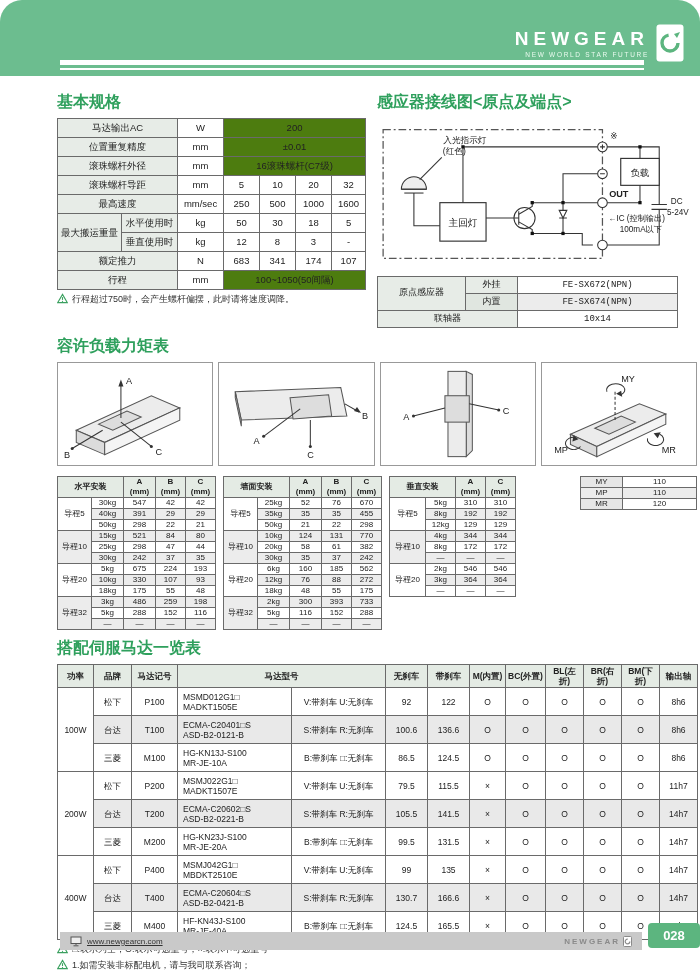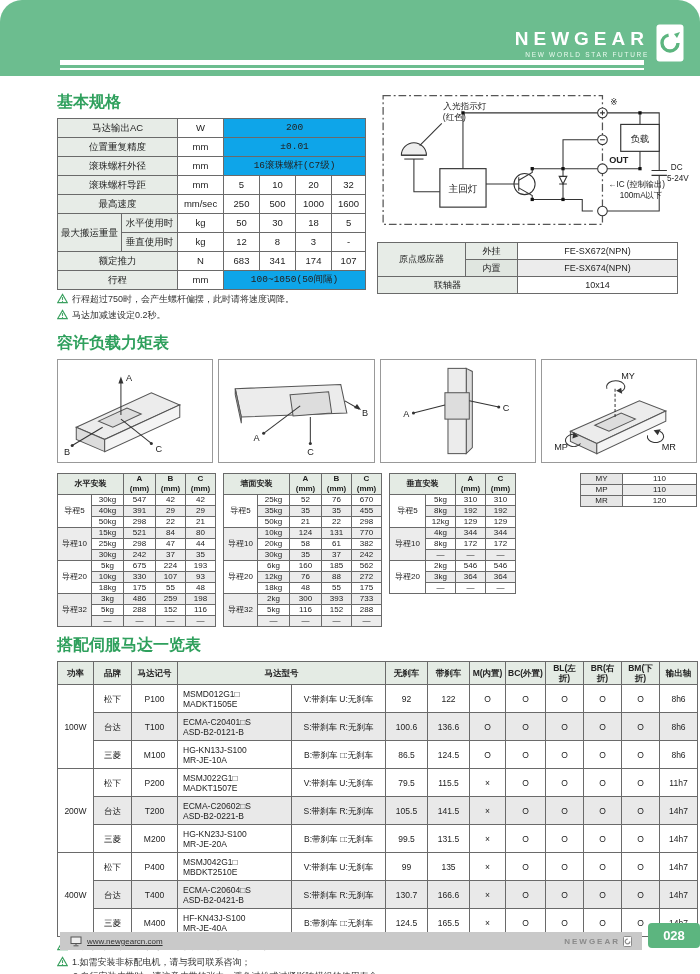--- a/index.html
+++ b/index.html
@@ -21,28 +21,28 @@
   .row-top{display:flex;gap:12px;}
   .col-left{width:308px;flex:none;}
   .col-right{flex:1;min-width:0;}
 
   table{border-collapse:collapse;table-layout:fixed;}
   td,th{border:1px solid #6a6a6a;font-size:9px;text-align:center;padding:1px 2px;
         white-space:pre-line;line-height:1.2;vertical-align:middle;overflow:hidden;}
   th,.h{background:#e4ebe4;font-weight:bold;}
   .l{background:#e7ece7;}
   .x{background:#e6e6e6;}
-  .g{background:#0ea5e9;font-family:Liberation Mono, monospace;}
+  .g{background:#4d7c0f;}
   .m{text-align:left;padding-left:5px;}
 
   .spec{width:308px;padding-left:27px;}
   .spec td,.spec th{height:16px;font-size:9.5px;}
 
   .sensor{width:300px;margin-top:6px;}
-  .sensor td{height:14px;}
+  .sensor td{height:14px;font-family:Liberation Mono, monospace;}
   .zebra tbody tr:nth-child(even) td{background:#ececec;}
   .zebra tbody tr:nth-child(even) td.l{background:#e0e6e0;}
 
   .note{display:flex;align-items:flex-start;gap:4px;font-size:9px;margin:3px 0;color:#333;}
   .note .sp{width:12px;flex:none;}
   .warn{flex:none;margin-top:0px;}
 
   .diagrams{display:flex;gap:5px;margin-top:2px;}
   .diag{flex:1;border:1px solid #999;height:102px;background:#fff;}
   .diag svg{width:100%;height:100%;display:block;}
@@ -178,31 +178,24 @@
             </tbody>
         </table>
         <div class="note">
           <svg class="warn" width="11" height="11" viewBox="0 0 12 11">
             <polygon points="6,1 11.3,10 0.7,10" fill="none" stroke="#3aa05f" stroke-width="1.2"></polygon>
             <line x1="6" y1="4" x2="6" y2="7" stroke="#3aa05f" stroke-width="1.2"></line>
             <circle cx="6" cy="8.6" r="0.7" fill="#3aa05f"></circle>
           </svg>
           <span>行程超过750时，会产生螺杆偏摆，此时请将速度调降。</span>
         </div>
-        <div class="note">
-          <svg class="warn" width="11" height="11" viewBox="0 0 12 11">
-            <polygon points="6,1 11.3,10 0.7,10" fill="none" stroke="#3aa05f" stroke-width="1.2"></polygon>
-            <line x1="6" y1="4" x2="6" y2="7" stroke="#3aa05f" stroke-width="1.2"></line>
-            <circle cx="6" cy="8.6" r="0.7" fill="#3aa05f"></circle>
-          </svg>
-          <span>马达加减速设定0.2秒。</span>
-        </div>
       </section>
 
       <section class="col-right">
+        <div class="sec-title">感应器接线图&lt;原点及端点&gt;</div>
         <div class="wiring-box">
           <svg width="322" height="152" viewBox="0 0 328 158">
             <rect class="dash" x="3" y="12" width="228" height="134"></rect>
 
             <path d="M22,74 a13,13 0 0 1 26,0 z" fill="#eee" stroke="#333" stroke-width="1.1"></path>
             <line x1="22" y1="74" x2="48" y2="74" class="wr"></line>
             <line x1="25" y1="78" x2="45" y2="78" class="wr"></line>
             <text x="88" y="26" font-size="9" text-anchor="middle">入光指示灯</text>
             <text x="77" y="37" font-size="9" text-anchor="middle">(红色)</text>
             <line x1="64" y1="41" x2="41" y2="64" class="wr"></line>

